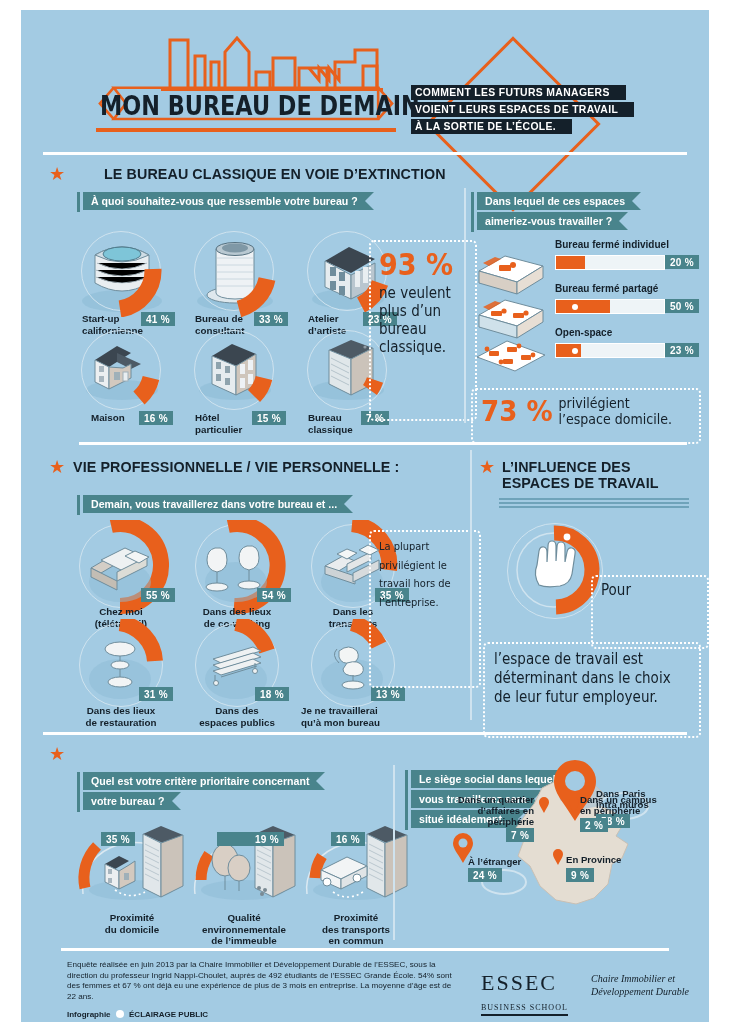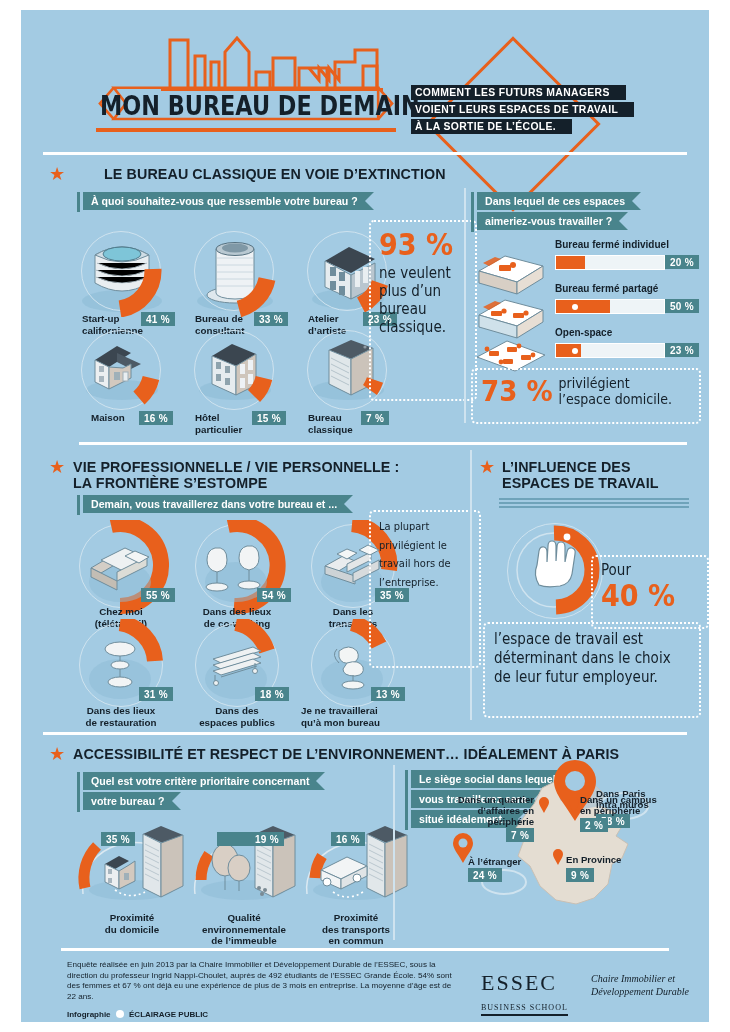--- a/index.html
+++ b/index.html
@@ -43,21 +43,21 @@
      padding:1.5px 5px;white-space:nowrap;letter-spacing:.3px;}
 
   
   .ilabel{position:absolute;font-weight:bold;font-size:9.8px;color:#14202a;line-height:11.5px;}
   .ilabel.c{text-align:center;}
   .ring{position:absolute;border-radius:50%;border:1px solid #cfe3ef;}
 
   
   .callout{position:absolute;border:2px dotted #ffffff;border-radius:5px;
      font-family:"DejaVu Sans Condensed","Liberation Sans Narrow","Liberation Sans",sans-serif;
-     color:#14202a;}
+     color:#14202a;margin-top:20px;}
   .callout .big{color:#e8601c;font-weight:bold;}
 
   
   .barlabel{position:absolute;font-weight:bold;font-size:10px;color:#14202a;white-space:nowrap;}
   .bartrack{position:absolute;height:13px;background:#eef4f7;border:1px solid #fff;}
   .barfill{position:absolute;height:13px;background:#e8601c;top:0;left:0;}
   .bardot{position:absolute;width:6px;height:6px;border-radius:50%;background:#fff;}
 
   
   #mapwrap{position:absolute;left:425px;top:760px;width:250px;height:190px;}
@@ -345,21 +345,20 @@
         <div style="font-size:14px;line-height:16px;">privilégient</div>
         <div style="font-size:14px;line-height:16px;">l’espace domicile.</div>
       </div>
     </div>
   </div>
 
   <div class="sec-rule" style="left:58px;top:432px;width:608px;"></div>
   <div class="star" style="left:28px;top:448px;">★</div>
   <div class="sec-head" style="left:52px;top:449px;width:330px;">
     <div>VIE PROFESSIONNELLE / VIE PERSONNELLE :</div>
-    <div>LA FRONTIÈRE S’ESTOMPE</div>
   </div>
 
   <div class="qban" style="left:62px;top:485px;">
     <div class="tick"></div>
     <div class="ln">Demain, vous travaillerez dans votre bureau et ...</div>
   </div>
 
   <div class="abs" style="left:48px;top:510px;width:330px;height:190px;">
 
     <div class="abs" style="left:0;top:0;">
@@ -503,30 +502,28 @@
       <path d="M55 18 A37 37 0 0 1 57 92" fill="none" stroke="#e8601c" stroke-width="15"></path>
       <circle cx="68" cy="22" r="3.4" fill="#fff"></circle>
       <g>
         <path d="M40 70 q-6 -10 -2 -20 l2 -14 q1 -5 5 -4 q3 1 3 5 l0 10 l1 -16 q0 -5 4 -5 q4 0 4 5 l0 15 l1 -14 q0 -5 4 -5 q4 0 4 5 l0 15 l2 -10 q1 -5 5 -4 q4 1 3 6 l-3 20 q-2 10 -12 12 q-14 2 -21 -1 Z" fill="#ffffff" stroke="#6f8d9c" stroke-width="1.2"></path>
       </g>
     </svg>
   </div>
 
   <div class="callout" style="left:570px;top:545px;width:98px;height:62px;padding:4px 8px;">
     <div style="font-size:15px;line-height:18px;">Pour</div>
-    <div class="big" style="font-size:30px;line-height:34px;">40 %</div>
   </div>
 
   <div class="callout" style="left:462px;top:612px;width:196px;height:80px;padding:6px 9px;">
     <div style="font-size:15px;line-height:19px;">l’espace de travail est déterminant dans le choix de leur futur employeur.</div>
   </div>
 
   <div class="sec-rule" style="left:22px;top:722px;width:644px;"></div>
   <div class="star" style="left:28px;top:735px;">★</div>
-  <div class="sec-head" style="left:52px;top:736px;">ACCESSIBILITÉ ET RESPECT DE L’ENVIRONNEMENT… IDÉALEMENT À PARIS</div>
 
   <div class="qban" style="left:62px;top:762px;">
     <div class="tick"></div>
     <div class="ln">Quel est votre critère prioritaire concernant</div>
     <div class="ln">votre bureau ?</div>
   </div>
 
   <div class="abs" style="left:50px;top:810px;width:340px;height:120px;">
 
     <div class="abs" style="left:0;top:0;">

